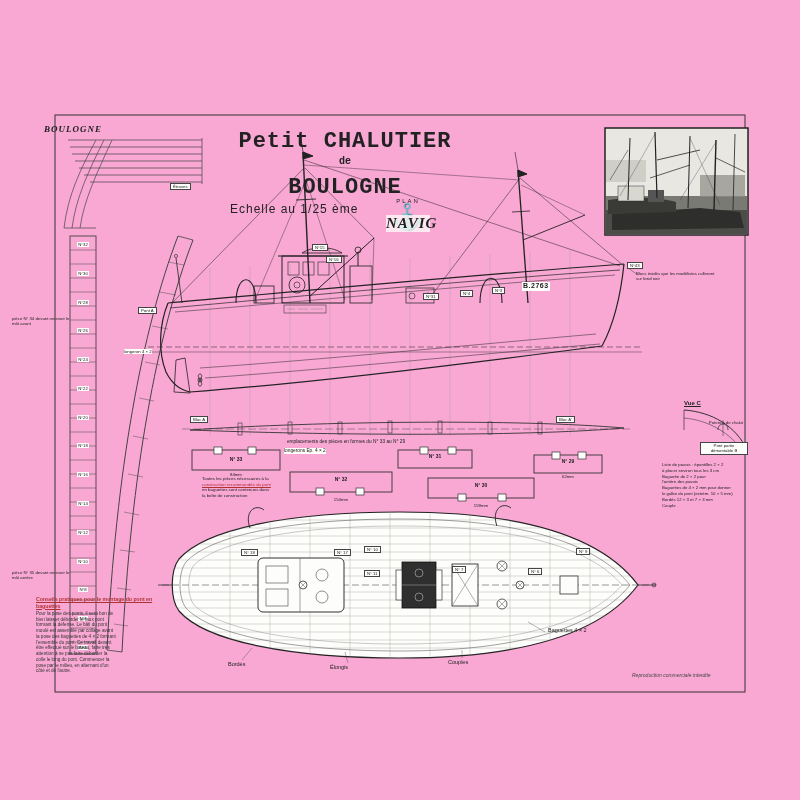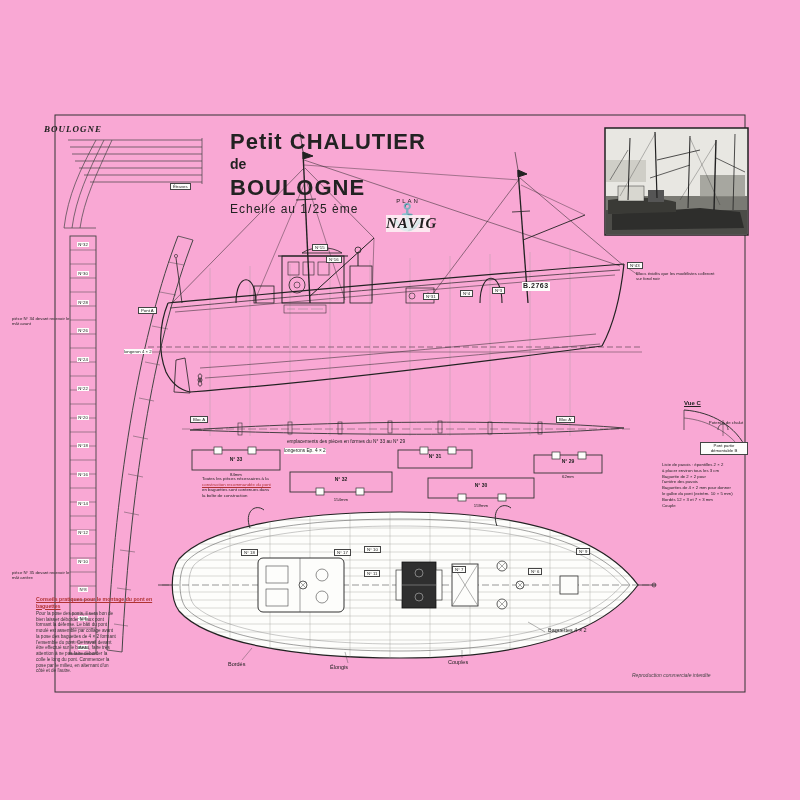--- a/index.html
+++ b/index.html
@@ -6,23 +6,23 @@
   html,body{width:800px;height:800px;background:#ffffff;overflow:hidden}
   body{font-family:"Liberation Sans",sans-serif;color:#222;position:relative}
   .sheet{position:absolute;inset:0;background:#f9a8d4}
   svg.draw{position:absolute;left:0;top:0}
   .lbl{position:absolute;white-space:nowrap;color:#222;font-size:5px;line-height:1.25}
   .wrap{white-space:normal}
   .boxed{border:0.5px solid #444;background:#fdfdfb;padding:0 2px;font-size:4.3px}
   .tiny{font-size:4.3px}
   .sm{font-size:4.8px}
   .region{font-family:"Liberation Serif",serif;font-weight:bold;font-style:italic;font-size:9px;letter-spacing:1px}
-  .title-line{font-family:Liberation Sans, sans-serif;font-weight:bold;text-align:left;width:230px}
+  .title-line{font-family:Liberation Mono, monospace;font-weight:bold;text-align:center;width:230px}
   .t1,.t3{font-size:22px;letter-spacing:1px}
-  .t2{font-size:14px}
+  .t2{font-size:10px}
   .t-scale{font-size:12px;text-align:left;width:230px;letter-spacing:1px}
   .logo{position:absolute;width:44px;text-align:center}
   .logo-top{font-size:6px;letter-spacing:2px}
   .anchor-icon{font-size:26px;line-height:26px;color:#1d1d1d}
   .logo-name{position:absolute;top:17px;left:0;right:0;font-family:"Liberation Serif",serif;font-style:italic;font-weight:bold;font-size:15px;background:rgba(253,253,251,.75);letter-spacing:1px}
   .reg{font-size:7px;font-weight:bold;letter-spacing:.5px;background:#fdfdfb;padding:0 1px}
   .keel-nums{position:absolute;left:68px;top:242px;width:30px;height:408px;display:flex;flex-direction:column;justify-content:space-between;align-items:center}
   .knum{font-size:4.3px;background:#fdfdfb;padding:0 1px}
   .col{position:absolute;display:flex;flex-direction:column}
   .tmpl-note{left:202px;top:476px;width:94px}

